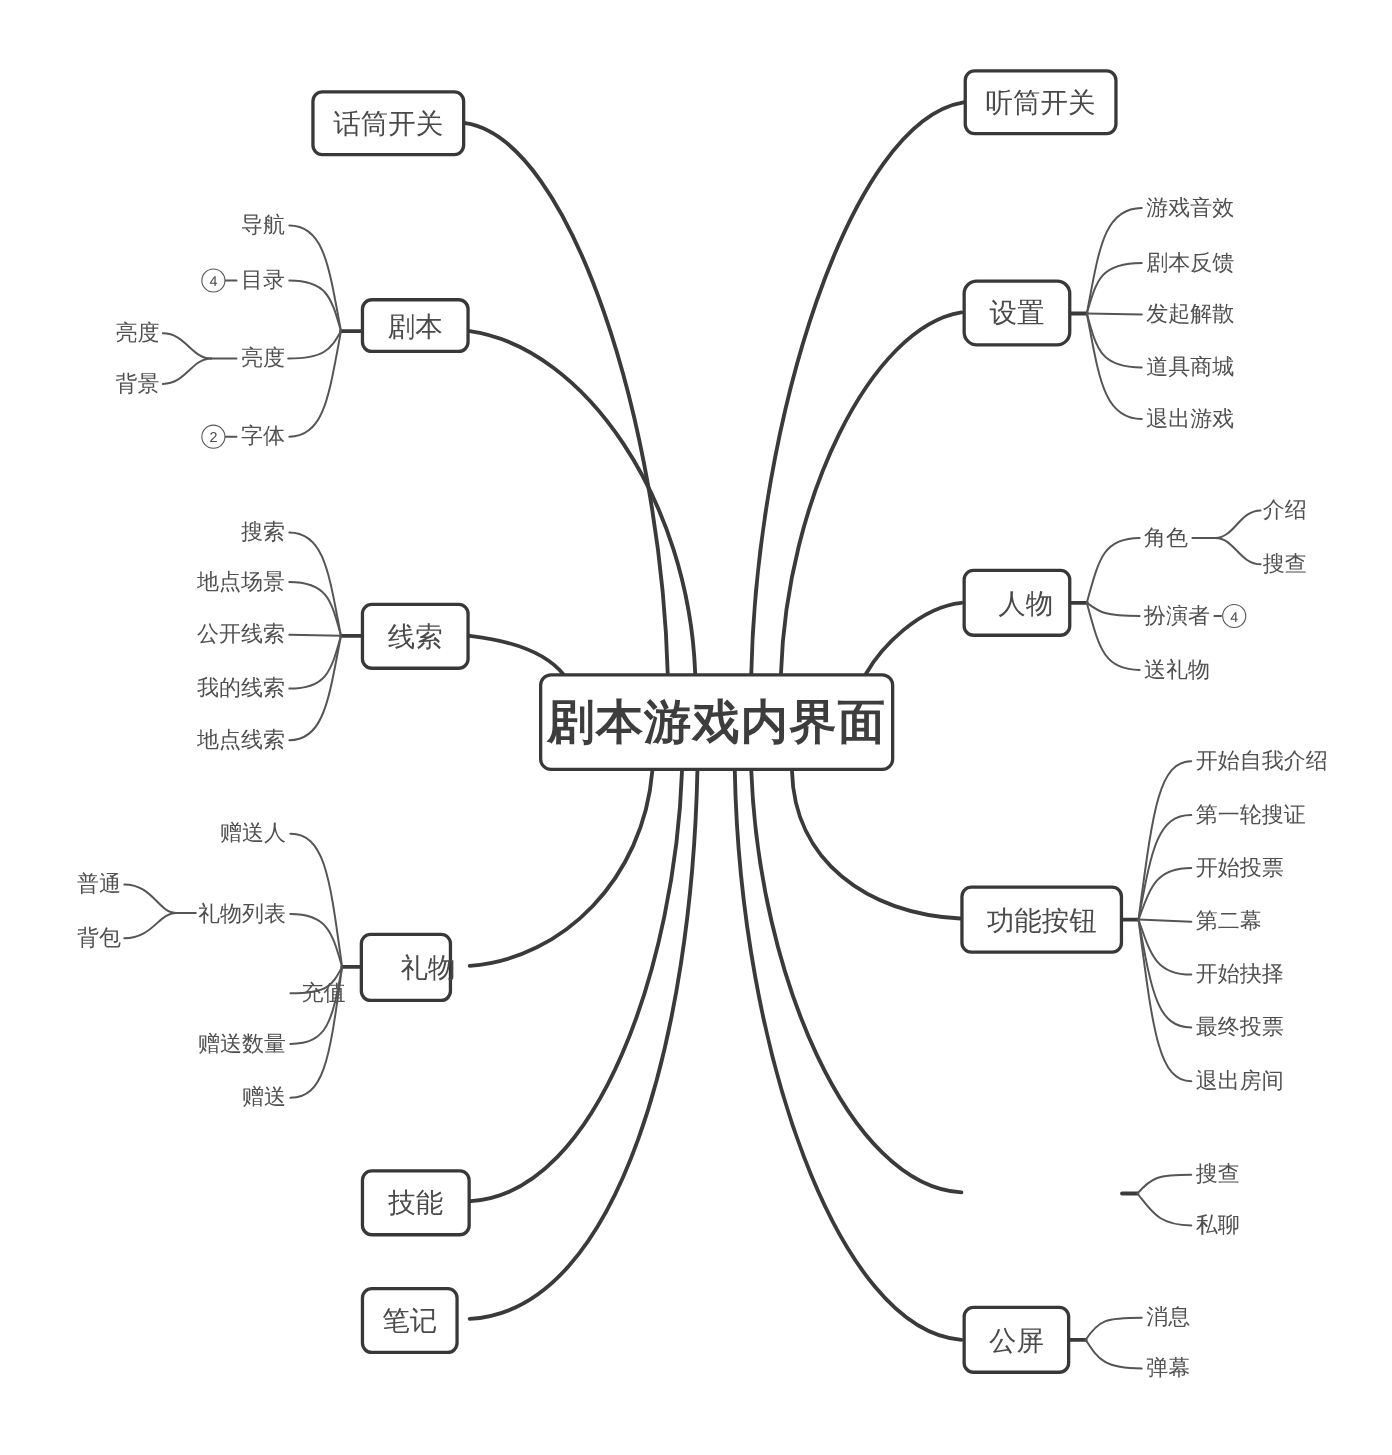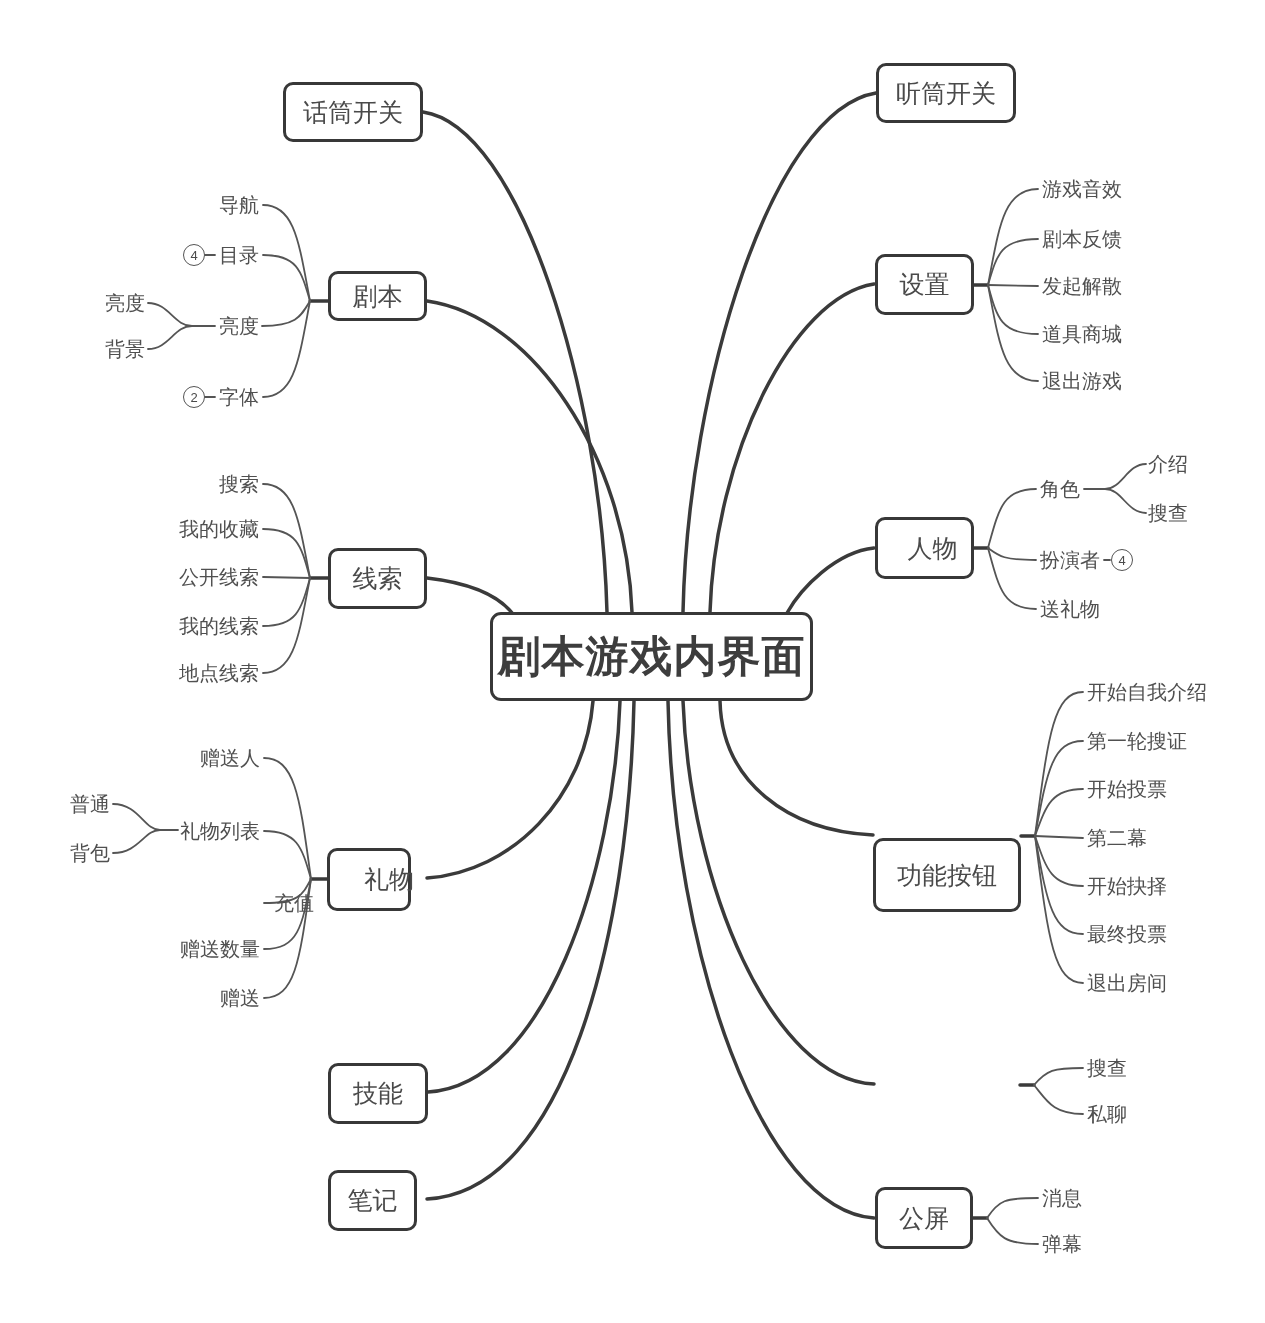--- a/index.html
+++ b/index.html
@@ -135,44 +135,44 @@
   <div class="node" style="left:328px;top:1063px;width:100px;height:61px;">
     <span>技能</span>
   </div>
   <div class="node" style="left:328px;top:1170px;width:89px;height:61px;">
     <span>笔记</span>
   </div>
 
   <div class="node" style="left:876px;top:63px;width:140px;height:60px;">
     <span>听筒开关</span>
   </div>
-  <div class="node" style="left:875px;top:254px;width:99px;height:61px;">
+  <div class="node" style="left:875px;top:254px;width:99px;height:61px;border-radius:13px;">
     <span>设置</span>
   </div>
   <div class="node" style="left:875px;top:517px;width:99px;height:62px;padding-left:16px;">
     <span>人物</span>
   </div>
-  <div class="node" style="left:873px;top:838px;width:148px;height:74px;">
+  <div class="node" style="left:873px;top:805px;width:148px;height:62px;">
     <span>功能按钮</span>
   </div>
   <div class="node" style="left:875px;top:1187px;width:98px;height:62px;">
     <span>公屏</span>
   </div>
 
   <div class="leaf r" style="right:1006px;top:191px;">导航</div>
   <div class="leaf r" style="right:1006px;top:241px;">目录</div>
   <div class="leaf r" style="right:1006px;top:312px;">亮度</div>
   <div class="leaf r" style="right:1006px;top:383px;">字体</div>
   <div class="badge" style="left:183px;top:244px;">4</div>
   <div class="badge" style="left:183px;top:386px;">2</div>
   <div class="leaf r" style="right:1120px;top:289px;">亮度</div>
   <div class="leaf r" style="right:1120px;top:335px;">背景</div>
 
   <div class="leaf r" style="right:1006px;top:470px;">搜索</div>
-  <div class="leaf r" style="right:1006px;top:515px;">我的收藏</div>
+  <div class="leaf r" style="right:1006px;top:515px;">地点场景</div>
   <div class="leaf r" style="right:1006px;top:563px;">公开线索</div>
   <div class="leaf r" style="right:1006px;top:612px;">我的线索</div>
   <div class="leaf r" style="right:1006px;top:659px;">地点线索</div>
 
   <div class="leaf r" style="right:1005px;top:744px;">赠送人</div>
   <div class="leaf r" style="right:1005px;top:817px;">礼物列表</div>
   <div class="leaf r" style="right:951px;top:889px;">充值</div>
   <div class="leaf r" style="right:1005px;top:935px;">赠送数量</div>
   <div class="leaf r" style="right:1005px;top:984px;">赠送</div>
   <div class="leaf r" style="right:1155px;top:790px;">普通</div>

